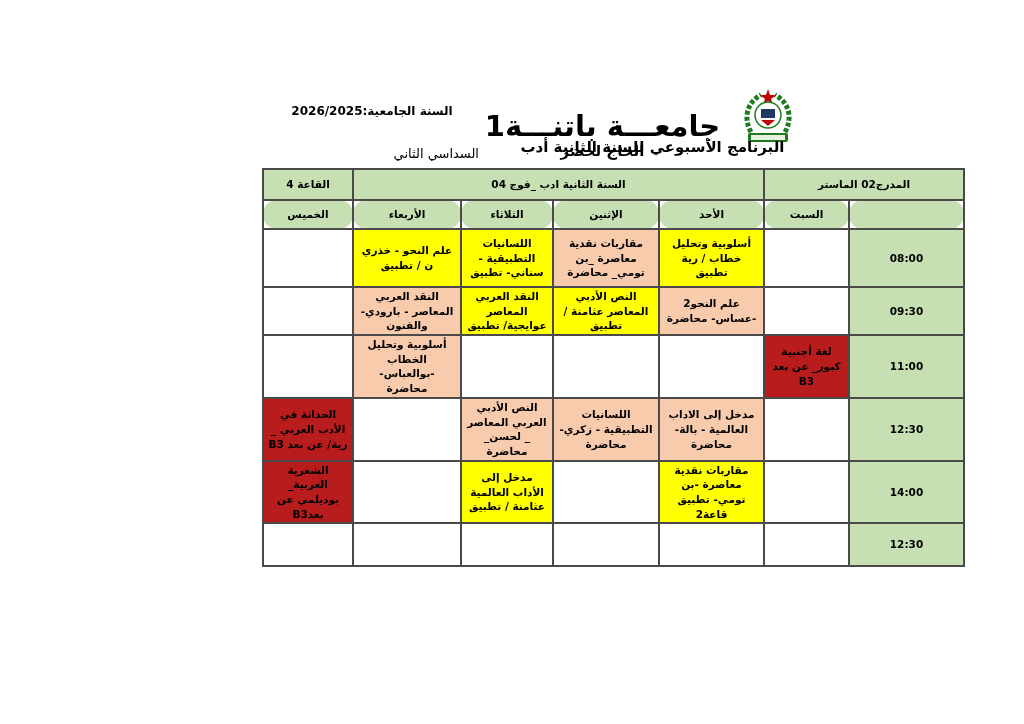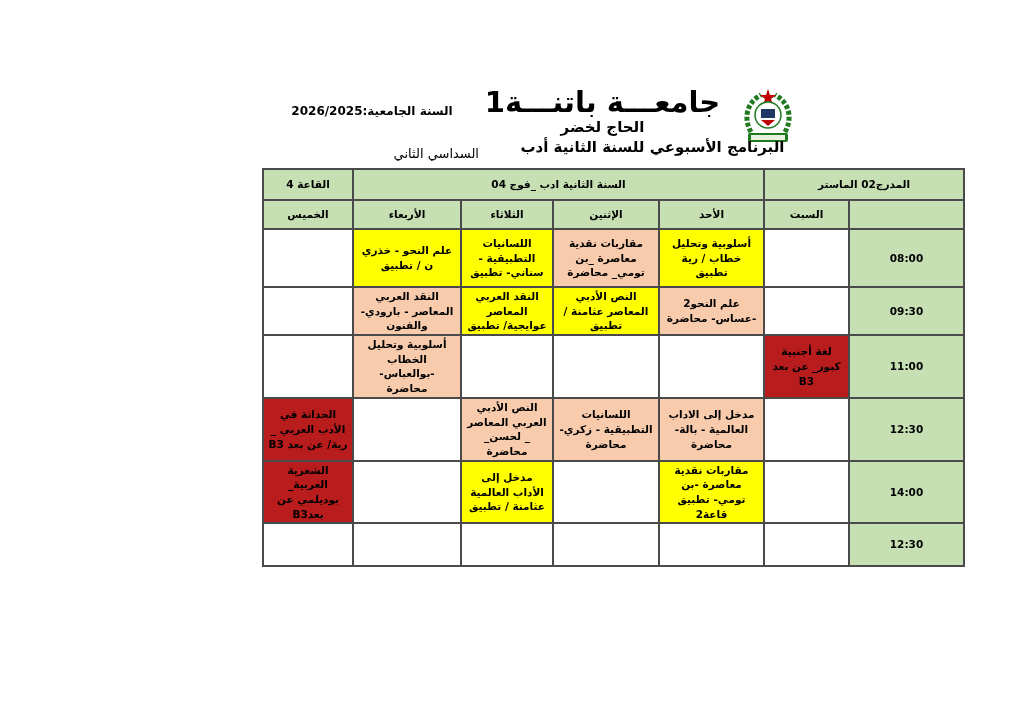--- a/index.html
+++ b/index.html
@@ -17,21 +17,21 @@
   .faculty-block {
     position:absolute; top:100px; right:28px; width:180px;
     text-align:center; font-size:11px; font-weight:bold; line-height:1.45;
     direction:rtl;
   }
   .dept { margin-top:6px; }
   .univ-block {
     position:absolute; top:88px; left:470px; width:265px;
     text-align:center; direction:rtl;
   }
-  .univ-name { font-size:29px; font-weight:900; letter-spacing:-1px; line-height:1.0; }
+  .univ-name { font-size:29px; font-weight:900; letter-spacing:-1px; line-height:1.0;margin-top:24px; }
   .univ-sub  { font-size:15px; font-weight:700; margin-top:1px; }
   .logo { position:absolute; top:88px; left:738px; width:60px; height:62px; }
   .program-title {
     position:absolute; top:138px; left:495px; width:315px;
     text-align:center; font-size:15px; font-weight:bold; direction:rtl;
   }
   .year-line {
     position:absolute; top:104px; left:283px; width:178px;
     text-align:center; font-size:12px; font-weight:bold; direction:rtl;
   }
@@ -50,21 +50,21 @@
     border:2px solid #4a4a4a;
     text-align:center; vertical-align:middle;
     font-weight:bold; font-size:10.5px; line-height:1.4;
     padding:1px 4px; overflow:hidden;
   }
   .green  { background:#c6e0b4; }
   .yellow { background:#ffff00; }
   .orange { background:#f8cbad; }
   .blue   { background:#b91c1c; }
   .title-row td { font-size:13.5px; height:31px; }
-  .days-row td  { font-size:11.5px; height:29px; }
+  .days-row td  { font-size:11.5px; height:29px;border-radius:14px; }
   .time-cell { background:#c6e0b4; font-size:12.5px; }
   tr.r0 td { height:58px; }
   tr.r1 td { height:48px; }
   tr.r2 td { height:54px; }
   tr.r3 td { height:53px; }
   tr.r4 td { height:57px; }
   tr.r5 td { height:43px; }
 </style>
 </head>
 <body>

